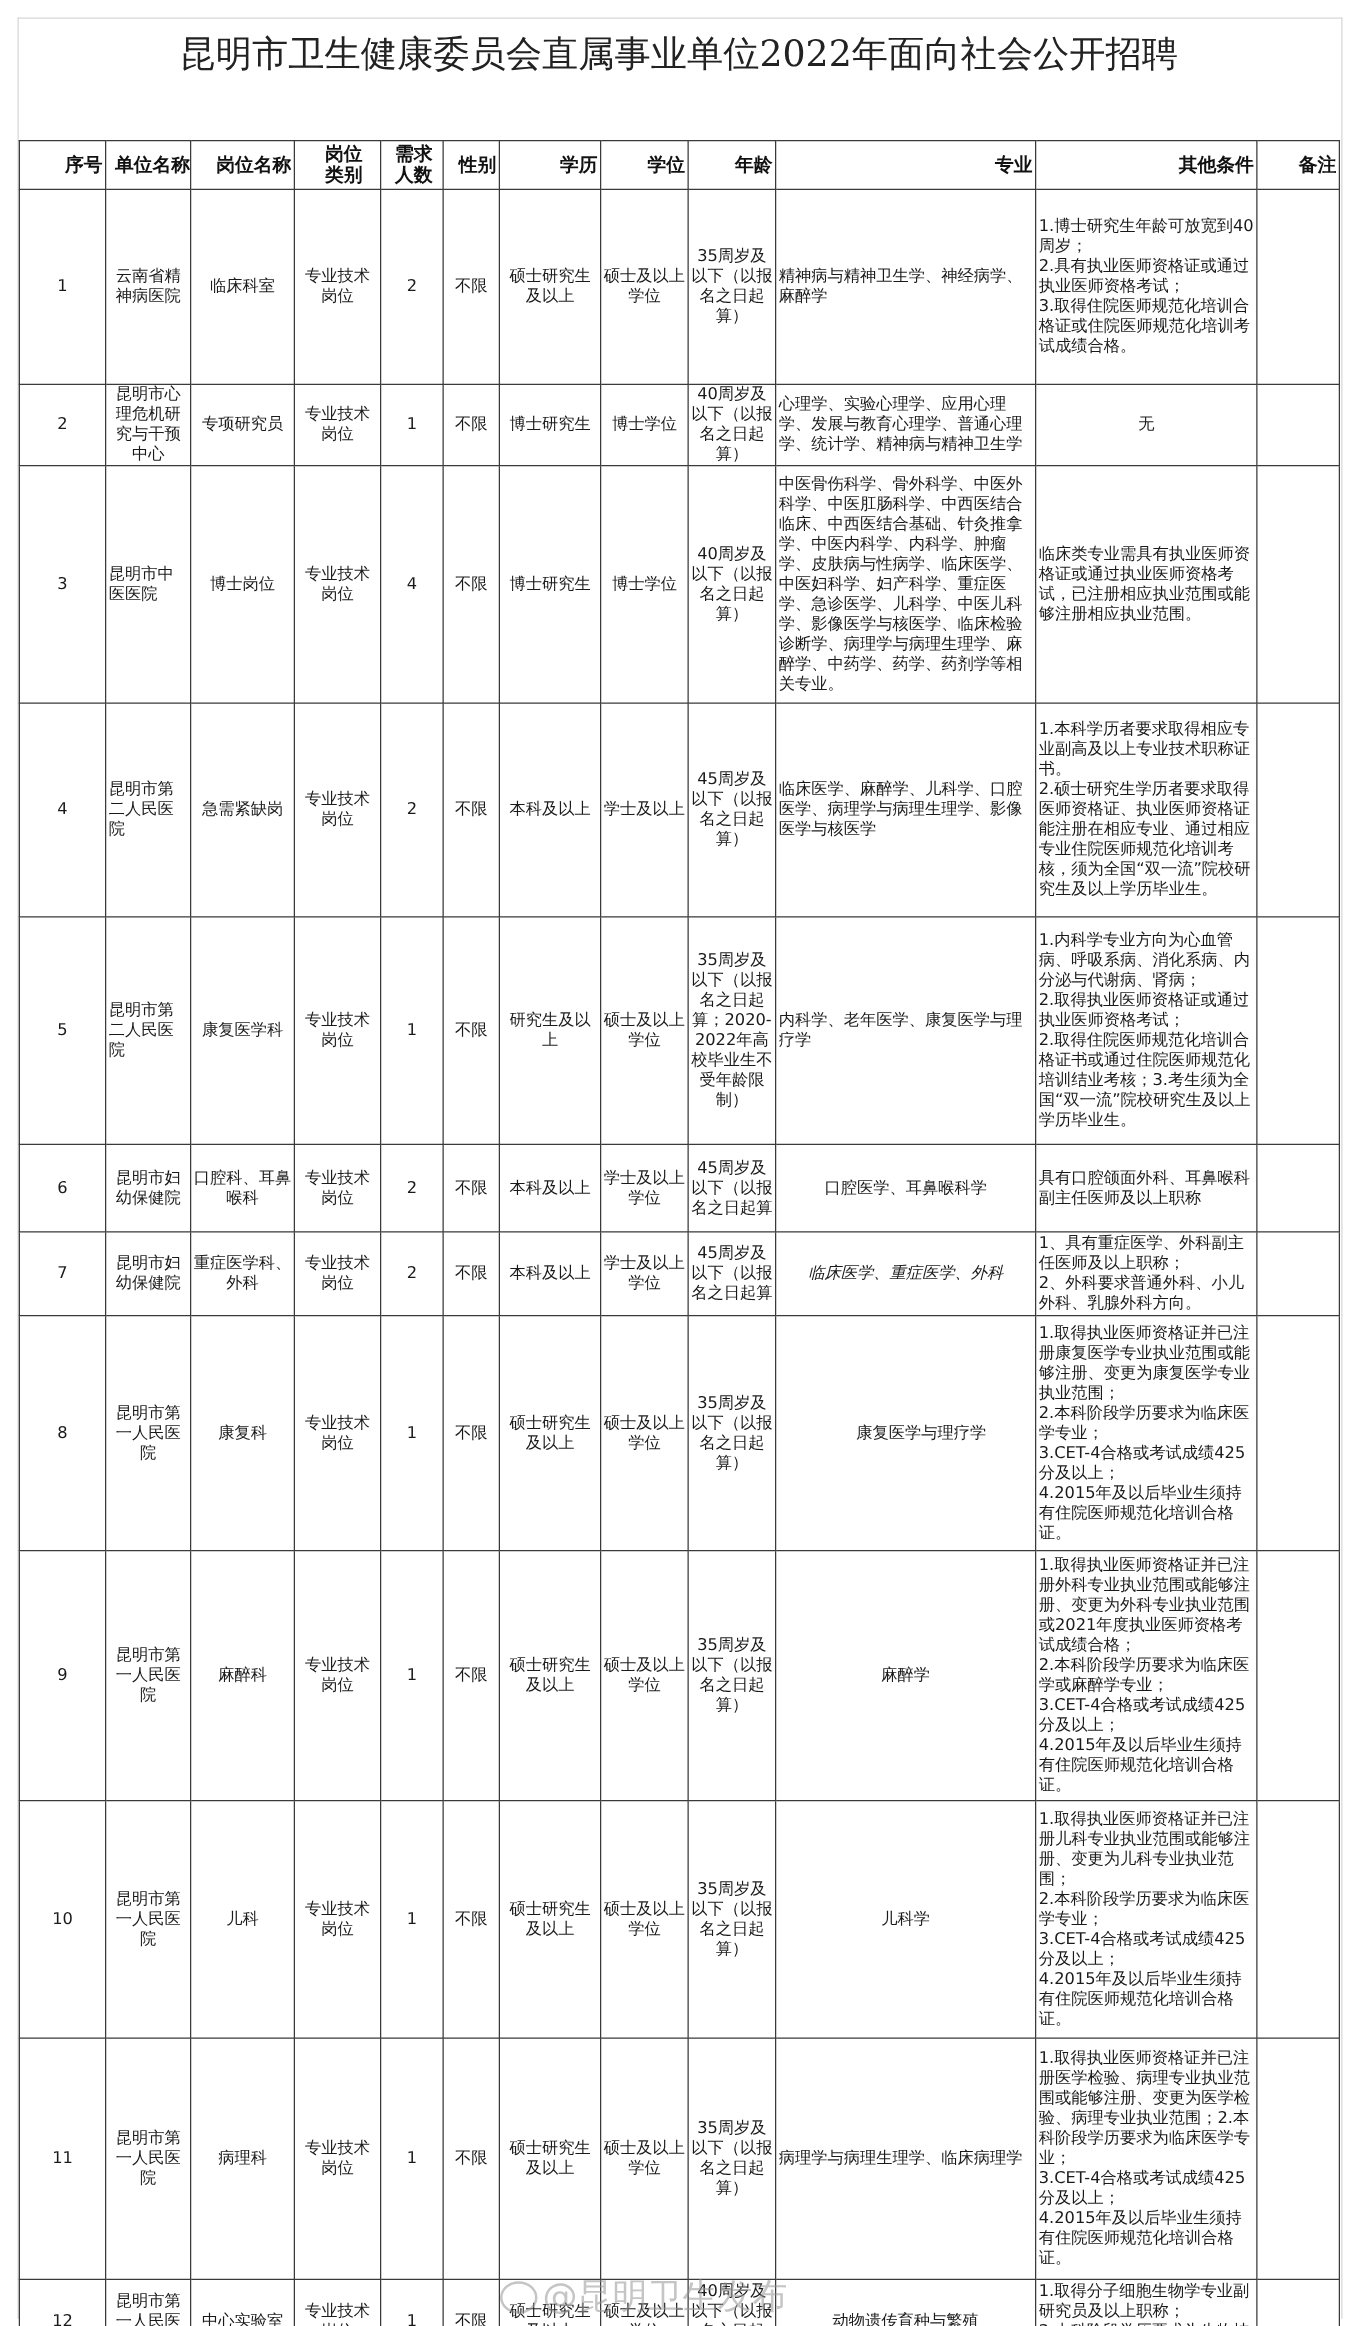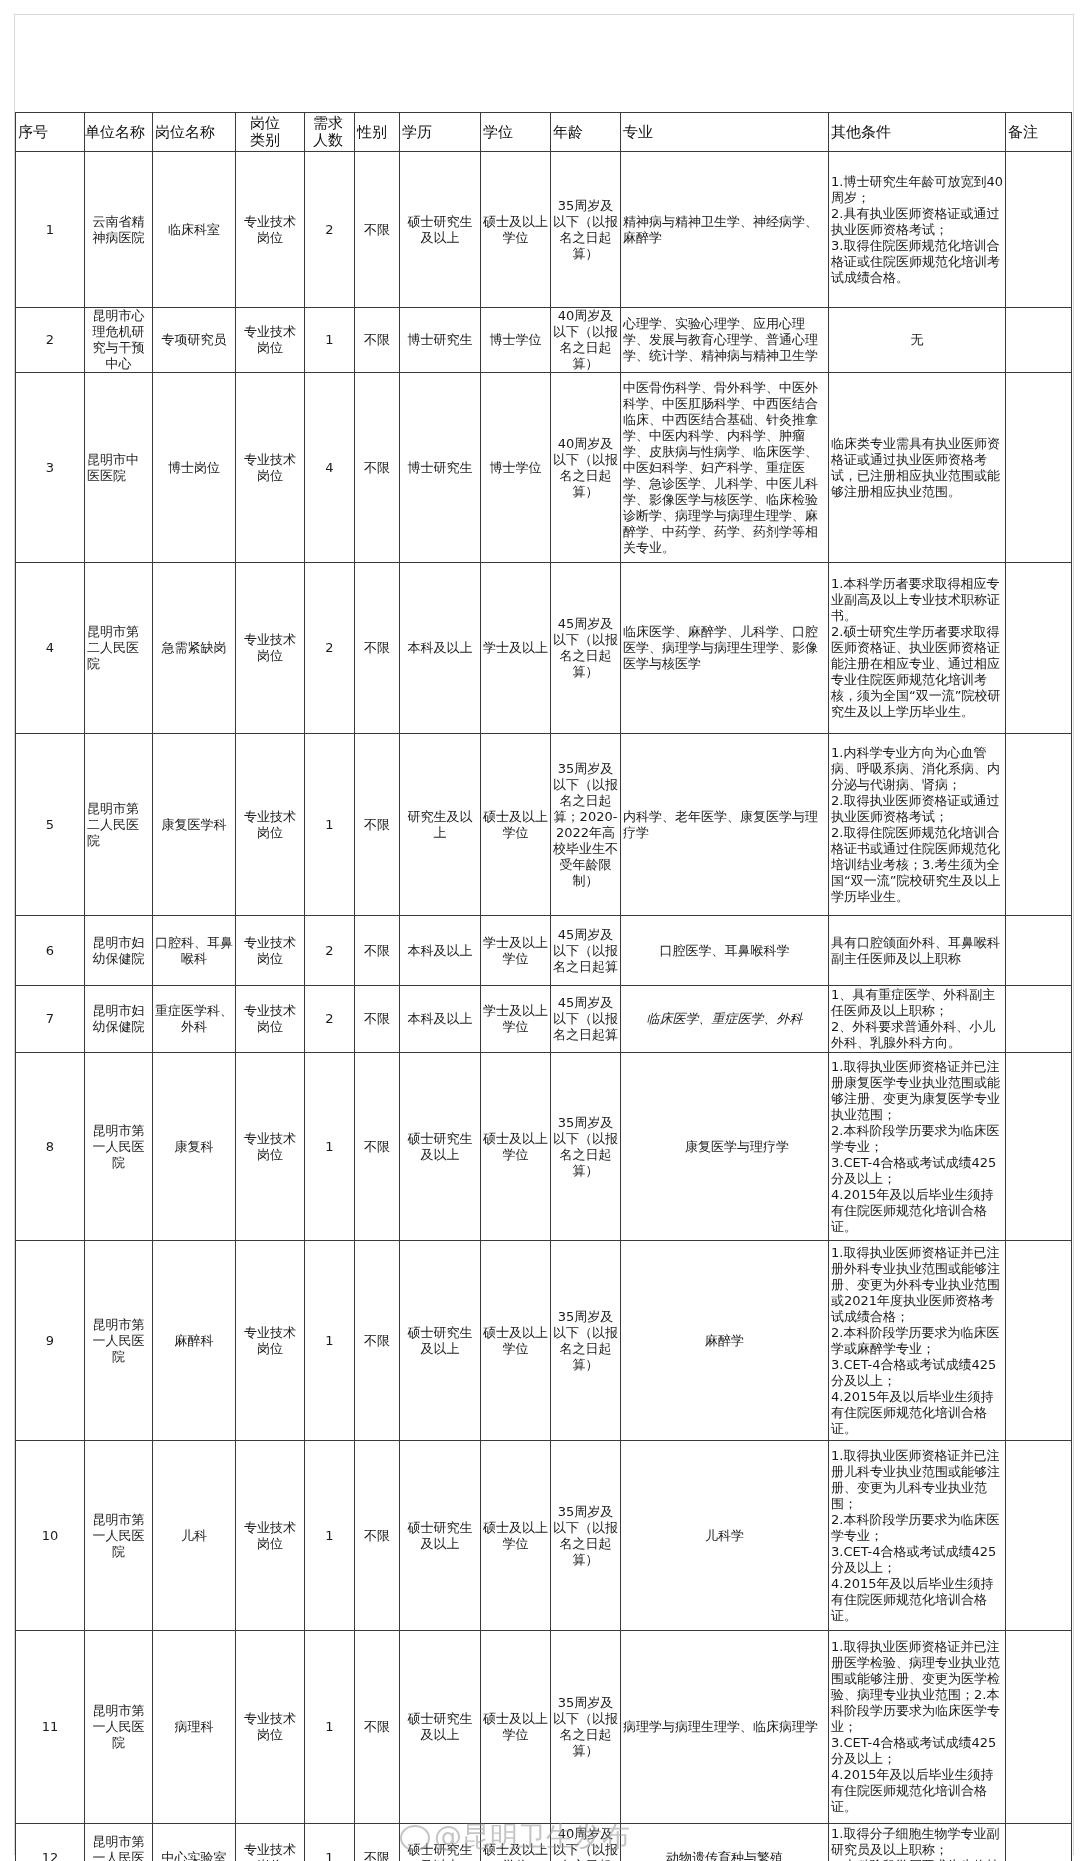--- a/index.html
+++ b/index.html
@@ -7,35 +7,36 @@
          font-family: "DejaVu Sans", "Liberation Sans", sans-serif; color: #1a1a1a; }
   .frame { position: absolute; left: 14px; top: 14px; width: 1058px; height: 1840px;
            border-left: 1px solid #d8d8d8; border-top: 1px solid #d8d8d8; border-right: 1px solid #d8d8d8; }
   .title { position: absolute; left: 14px; top: 22px; width: 1058px; text-align: center;
            font-family: "DejaVu Serif", "Liberation Serif", serif; font-size: 29px; line-height: 42px;
            color: #222; letter-spacing: 0px; }
   table { position: absolute; left: 15px; top: 112px; border-collapse: collapse; table-layout: fixed;
           width: 1056px; }
   td, th { border: 1.5px solid #3a3a3a; padding: 0 2px; vertical-align: middle; word-break: break-all;
            font-size: 13px; line-height: 16px; font-weight: normal; }
-  th { font-weight: normal; font-size: 15px; line-height: 17px; text-align: left; height: 38px; color:#111; }
+  th { font-weight: bold; font-size: 15px; line-height: 17px; text-align: right; height: 38px; color:#111; }
   td.c { text-align: center; }
   td.l { text-align: left; }
   .pre { white-space: pre-line; }
   .watermark { position: absolute; left: 400px; top: 1818px; font-size: 28px; color: rgba(150,150,150,0.55);
                font-family: "DejaVu Sans", sans-serif; }
   .wm-icon { display: inline-block; width: 26px; height: 22px; border: 2px solid rgba(150,150,150,0.55);
              border-radius: 50%; vertical-align: middle; margin-right: 4px; }
 </style>
 </head>
 <body>
 
 <div class="frame"></div>
 
 <div class="title">
+  <div>昆明市卫生健康委员会直属事业单位2022年面向社会公开招聘</div>
 </div>
 
 <table>
   <colgroup>
     <col style="width:69px">
       <col style="width:68px">
       <col style="width:83px">
       <col style="width:69px">
     <col style="width:50px">
       <col style="width:45px">

